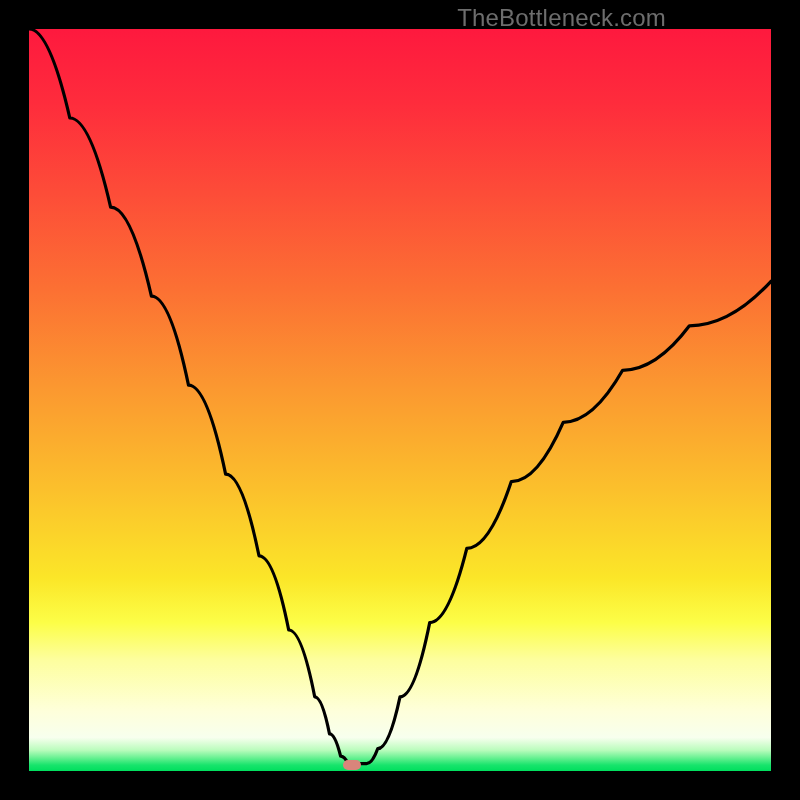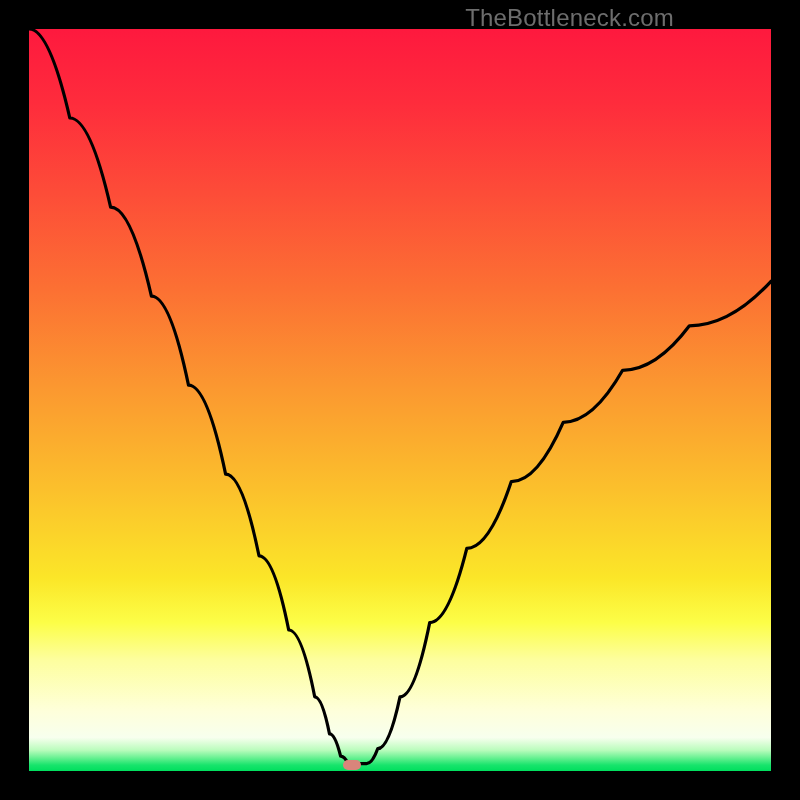--- a/index.html
+++ b/index.html
@@ -9,21 +9,20 @@
     height: 800px;
     background: #000;
     overflow: hidden;
     font-family: Arial, Helvetica, sans-serif;
   }
   .frame {
     position: relative;
     width: 682px;
     height: 800px;
     background: #000;
-    padding-left: 8px;
   }
   .watermark {
     position: absolute;
     top: 4px;
     right: 16px;
     color: #6d6d6d;
     font-size: 24px;
     font-weight: 500;
     letter-spacing: 0.2px;
     z-index: 10;

